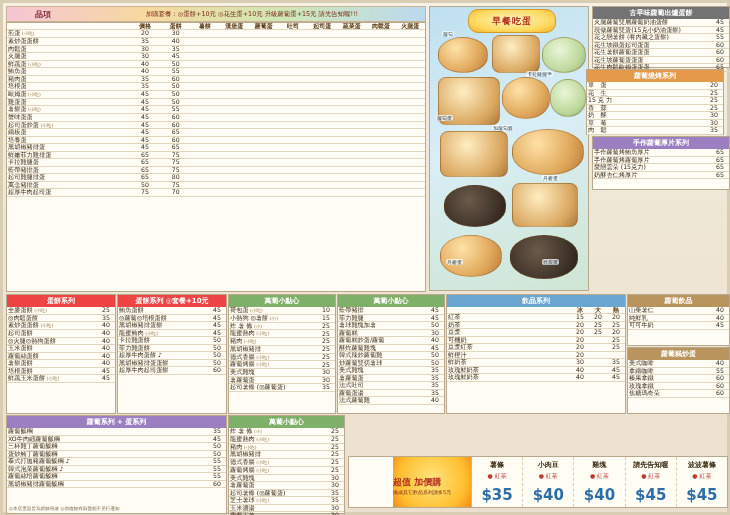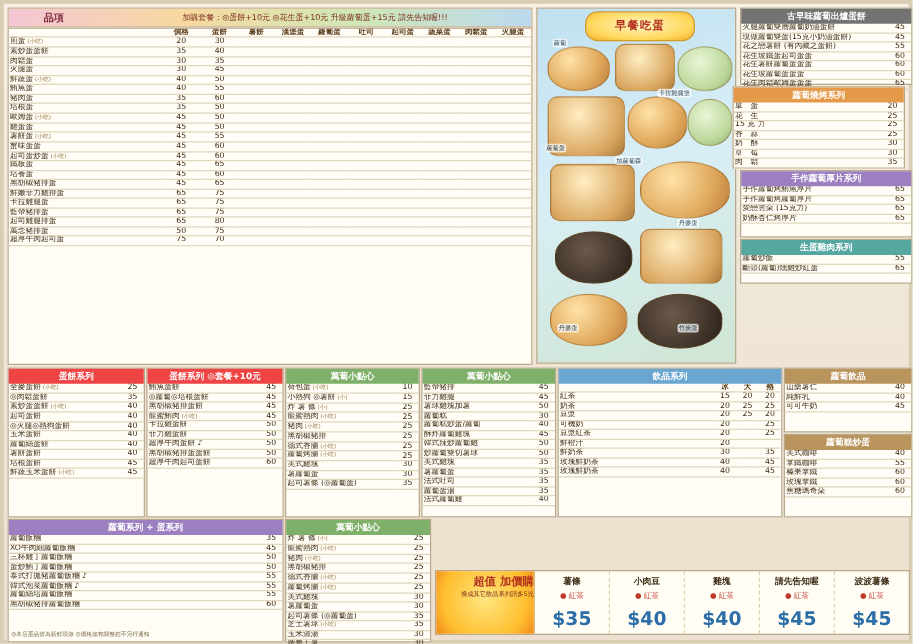--- a/index.html
+++ b/index.html
@@ -50,22 +50,22 @@
         background:radial-gradient(ellipse at 50% 45%,#fff4c4,#ffd95e 65%,#f2ab28);
         border:1px solid #d49a23;border-radius:10px;
         font-size:9px;font-weight:bold;color:#b3331f;text-align:center;line-height:22px;
         letter-spacing:1px;}
 
   
   #combo{position:absolute;left:345px;bottom:4px;width:380px;height:52px;
          background:#fffdf4;border:1px solid #b9a88c;box-sizing:border-box;
          display:flex;align-items:stretch;}
   #combo .badge{width:78px;background:radial-gradient(circle at 50% 45%,#ffe680,#ffbe2e 70%,#f08a1c);
-        border-right:1px solid #d8b86a;text-align:right;color:#b3331f;
-        font-size:9px;font-weight:bold;padding-top:4px;line-height:1.15;}
+        border-right:1px solid #d8b86a;text-align:left;color:#b3331f;
+        font-size:9px;font-weight:bold;padding-top:20px;line-height:1.15;margin-left:44px;}
   #combo .badge small{display:block;font-size:5px;color:#7a2a1a;font-weight:normal;margin-top:3px;}
   .ccell{flex:1;border-right:1px dashed #ddcfb0;text-align:center;padding-top:3px;}
   .ccell:last-child{border-right:none;}
   .ccell .cn{font-size:7px;font-weight:bold;color:#3b2a12;}
   .ccell .ct{font-size:6px;color:#c0392b;margin-top:2px;}
   .ccell .cp{font-size:15px;font-weight:bold;color:#2d6ea8;margin-top:5px;}
 
   .note{position:absolute;font-size:4.6px;color:#7a6a4a;}
 </style>
 </head>
@@ -498,35 +498,20 @@
             <td class="pr">65</td>
           </tr>
           <tr>
             <td class="nm">奶酥杏仁烤厚片</td>
             <td class="pr">65</td>
           </tr>
         </tbody>
       </table>
   </div>
 
-  <div class="panel" style="left:589px;top:188px;width:138px;height:36px;">
-    <div class="tb tea">生蛋雞肉系列</div>
-    <table>
-        <tbody id="nt">
-          <tr>
-            <td class="nm">蘿蔔炒飯</td>
-            <td class="pr">55</td>
-          </tr>
-          <tr>
-            <td class="nm">斷頭(蘿蔔)燻雞炒紅蛋</td>
-            <td class="pr">65</td>
-          </tr>
-        </tbody>
-      </table>
-  </div>
 
   <div class="panel" style="left:3px;top:291px;width:110px;height:120px;">
     <div class="tb pink">蛋餅系列</div>
     <table>
         <tbody id="db1">
           <tr>
             <td class="nm">全麥蛋餅<span class="sub"> (小吃)</span></td>
             <td class="pr">25</td>
           </tr>
           <tr>

